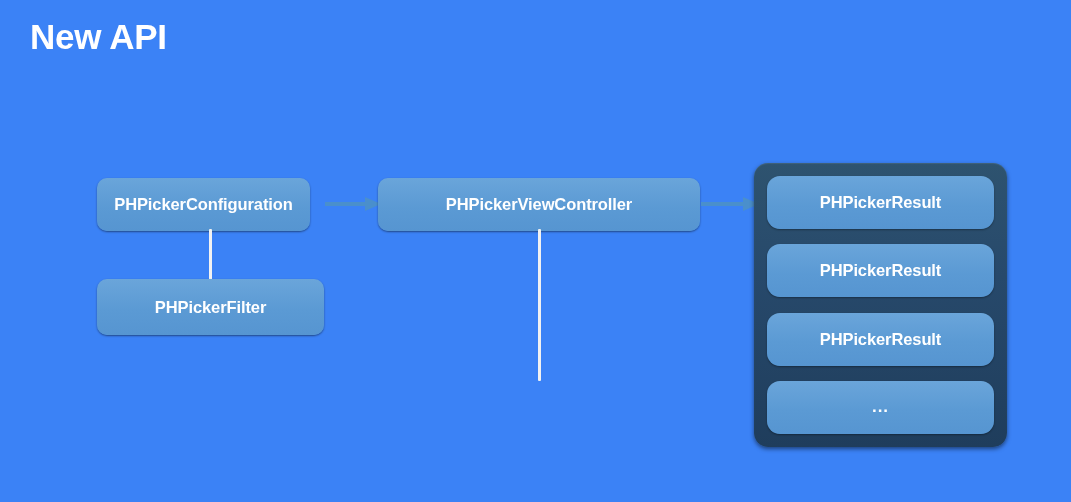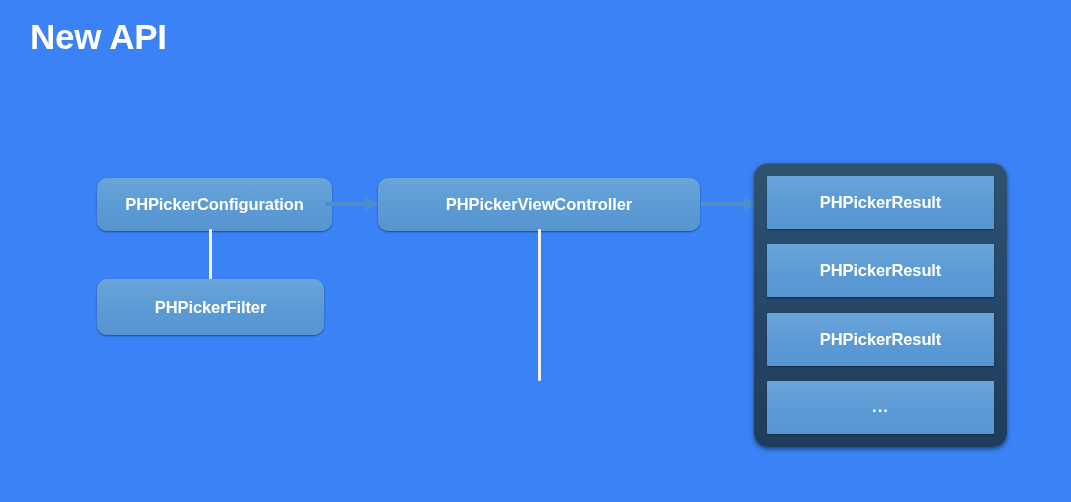--- a/index.html
+++ b/index.html
@@ -52,21 +52,21 @@
     background: linear-gradient(180deg, #6aa5da 0%, #5b9ad4 55%, #5695d1 100%);
     box-shadow: 0 1px 2px rgba(0,0,0,0.45);
   }
   .node-green {
     background: linear-gradient(180deg, #56b96d 0%, #4bb062 60%, #46ab5d 100%);
     box-shadow: 0 1px 2px rgba(0,0,0,0.45);
   }
 
   
   #node-configuration {
-    left: 97px;  top: 178px;  width: 235px;  height: 53px;
+    left: 97px;  top: 178px;  width: 213px;  height: 53px;
   }
   #node-filter {
     left: 97px;  top: 279px;  width: 227px;  height: 56px;
   }
   #node-viewcontroller {
     left: 378px; top: 178px;  width: 322px;  height: 53px;
   }
   #node-delegate {
     left: 378px; top: 379px;  width: 322px;  height: 53px;
   }
@@ -111,21 +111,21 @@
     padding: 13px;
     display: flex;
     flex-direction: column;
     justify-content: space-between;
     box-shadow: inset 0 1px 1px rgba(255,255,255,0.09),
                 0 2px 4px rgba(0,0,0,0.5);
   }
   .result-item {
     width: 100%;
     height: 53px;
-    border-radius: 1px;
+    border-radius: 13px;
     background: linear-gradient(180deg, #6aa5da 0%, #5b9ad4 55%, #5695d1 100%);
     color: #ffffff;
     font-size: 16.5px;
     font-weight: bold;
     display: flex;
     align-items: center;
     justify-content: center;
     box-sizing: border-box;
     letter-spacing: -0.1px;
     box-shadow: 0 1px 2px rgba(0,0,0,0.35);

